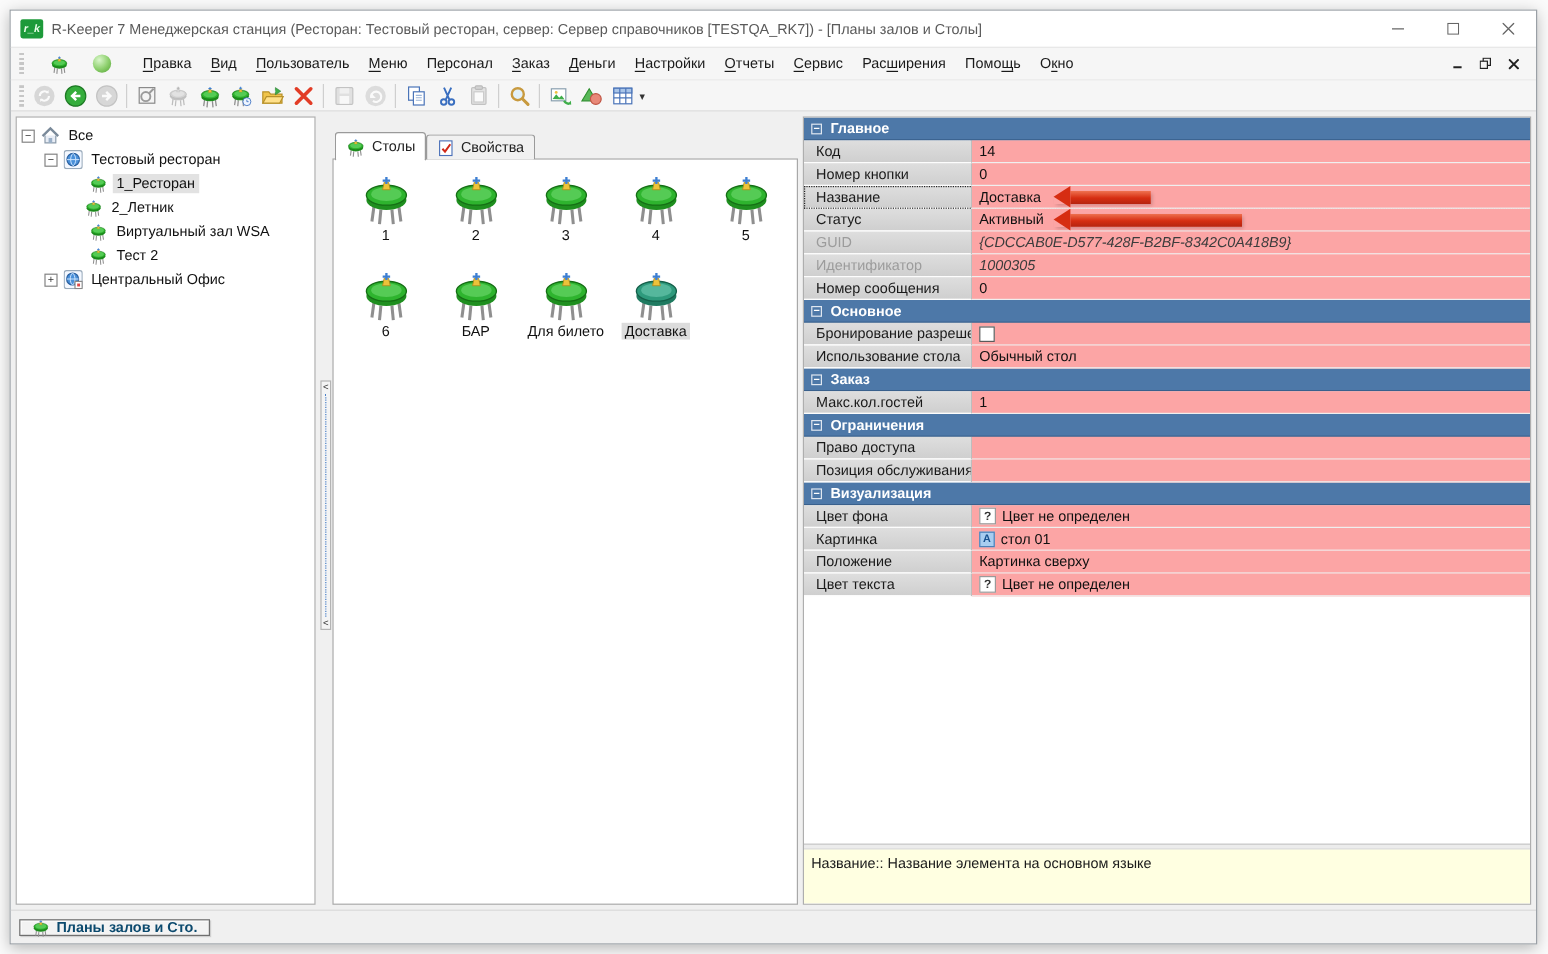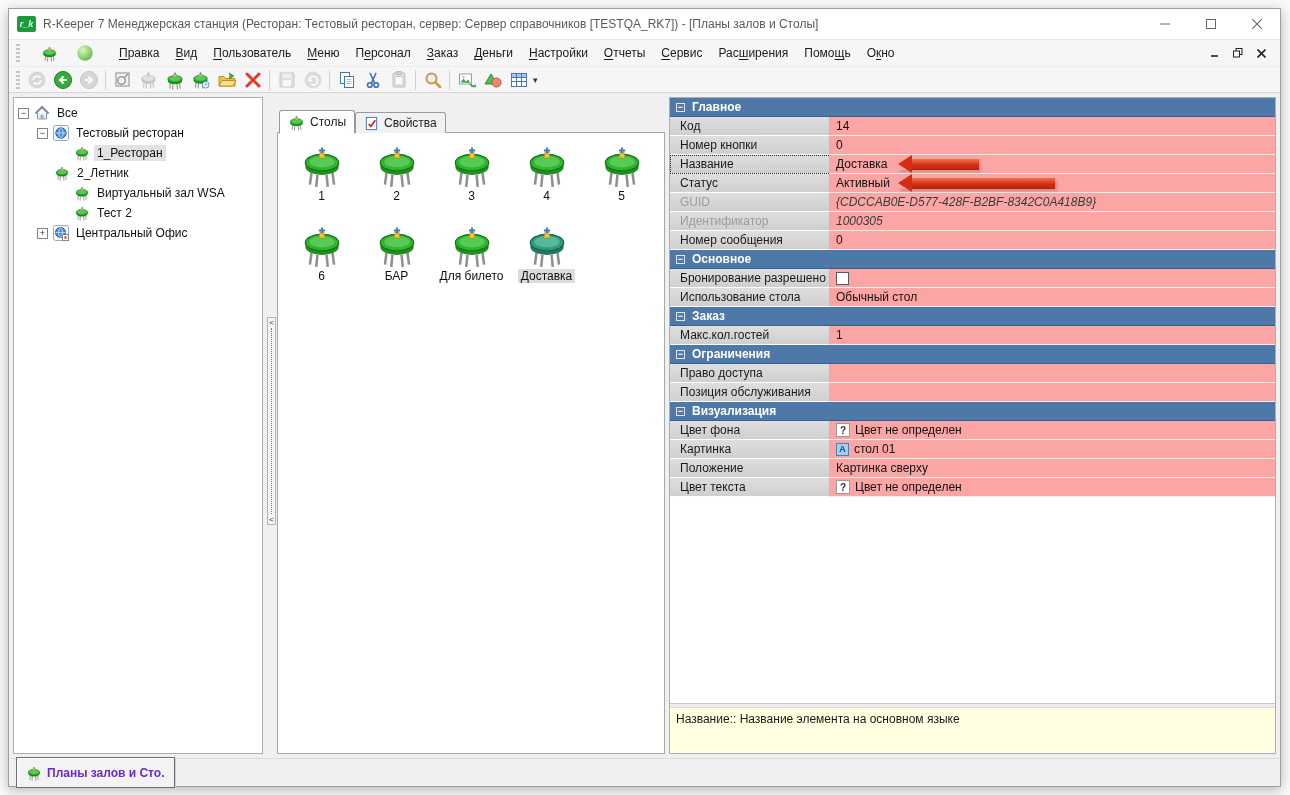--- a/index.html
+++ b/index.html
@@ -62,21 +62,21 @@
   .tcell .tname { margin-top:1px; padding:0 3px; color:#111; }
   .tcell .tname.selected { background:#dcdcdc; }
 
   
   .props-panel { position:absolute; left:660px; right:4px; top:4px; bottom:4px; background:#fff;
     border:1px solid #aeaeae; display:flex; flex-direction:column; overflow:hidden; }
   .psection { height:19px; flex:none; background:var(--header-blue,#4d78a8); color:#fff; font-weight:bold; font-size:12px;
     display:flex; align-items:center; gap:7px; padding-left:6px; border-bottom:1px solid #39608c; }
   .psection .pminus { width:9px; height:9px; border:1px solid #dfe7f0; font-size:9px; line-height:7px; text-align:center; color:#fff; flex:none; }
   .prow { display:flex; height:19px; flex:none; position:relative; }
-  .prow .plabel { width:160px; flex:none; background:linear-gradient(#dedede,#cfcfcf); border-bottom:1px solid #fdfdfd;
+  .prow .plabel { width:140px; flex:none; background:linear-gradient(#dedede,#cfcfcf); border-bottom:1px solid #fdfdfd;
     border-right:1px solid #bdbdbd; padding-left:10px; color:#1a1a1a; font-size:12px; display:flex; align-items:center;
     white-space:nowrap; overflow:hidden; }
   .prow .pvalue { flex:1; background:#fca5a5; border-bottom:1px solid #efefef; padding-left:6px; font-size:12px; color:#111;
     display:flex; align-items:center; gap:5px; position:relative; }
   .prow.selected { outline:1px dotted #222; outline-offset:-1px; z-index:2; }
   .prow.readonly .plabel { color:#9c9c9c; }
   .prow.readonly .pvalue { font-style:italic; color:#3c3c3c; }
   .pcheck { width:13px; height:13px; background:#fff; border:1px solid #5a5a5a; flex:none; }
   .qicon { width:14px; height:14px; background:#fff; border:1px solid #9a9a9a; color:#333; font-weight:bold; font-size:10px;
     display:flex; align-items:center; justify-content:center; flex:none; }
@@ -88,22 +88,22 @@
   .red-arrow::before { content:""; position:absolute; left:0; top:-4px; width:0; height:0;
     border-top:9.5px solid transparent; border-bottom:9.5px solid transparent;
     border-right:14px solid var(--arrow-red,#d62d12); }
   .props-filler { flex:1; background:#fff; }
   .hint-split { height:5px; flex:none; background:#ececec; border-top:1px solid #c8c8c8; border-bottom:1px solid #d8d8d8; }
   .hint-box { height:45px; flex:none; background:var(--hint-bg,#ffffe1); font-size:12px; color:#1a1a1a; padding:4px 6px; }
 
   
   .statusbar { position:absolute; left:0; right:0; bottom:0; height:28px; background:#f0f0f0;
     border-top:1px solid #dadada; display:flex; align-items:center; padding-left:7px; }
-  .task-btn { display:inline-flex; align-items:center; gap:5px; height:31px; padding:0 9px; background:#f3f3f3;
-    border:1px solid #6f6f6f; box-shadow:inset 1px 1px 0 #fff, 1px 1px 0 #cfcfcf; font-size:12px; font-weight:bold; color:#6d28d9; }
+  .task-btn { display:inline-flex; align-items:center; gap:5px; height:14px; padding:0 9px; background:#f3f3f3;
+    border:1px solid #6f6f6f; box-shadow:inset 1px 1px 0 #fff, 1px 1px 0 #cfcfcf; font-size:12px; font-weight:bold; color:#0c4a6e; }
 </style>
 </head>
 <body>
 
 <div class="window">
 
   <div class="titlebar">
     <div class="app-badge">r_k</div>
     <div class="title">R-Keeper 7 Менеджерская станция (Ресторан: Тестовый ресторан, сервер: Сервер справочников [TESTQA_RK7]) - [Планы залов и Столы]</div>
     <div class="win-controls">
@@ -390,21 +390,21 @@
     <ellipse cx="20" cy="21.5" rx="14.5" ry="7.2" fill="#1f8f1f"></ellipse>
     <ellipse cx="20" cy="18" rx="14.5" ry="7.2" fill="#2eb42e" stroke="#156f15"></ellipse>
     <ellipse cx="20" cy="17.2" rx="11" ry="5" fill="#55cb55"></ellipse>
     <path d="M18.4 8.6L21.6 8.6L22.8 14L17.2 14Z" fill="#edc23a" stroke="#b08a18" stroke-width="0.6"></path>
     <path d="M17.3 7.4h5.4M20 4.8v5" stroke="#3d7fd2" stroke-width="1.7" fill="none"></path>
 
   </svg>
           </span>
           <span class="tlabel selected">1_Ресторан</span>
         </div>
-        <div class="titem" style="padding-left: 22px;">
+        <div class="titem" style="padding-left: 22px; margin-left: 16px;">
           <span class="tspacer"></span>
           <span class="ticon">
             <svg width="16" height="16" viewBox="0 0 40 40">
     <g stroke="#8f8f8f" stroke-width="2.2" fill="none">
                 <path d="M11 26L9.5 37"></path>
                 <path d="M29 26L30.5 37"></path>
                 <path d="M16 28.5L15 39"></path>
                 <path d="M24 28.5L25 39"></path>
               </g>
     <ellipse cx="20" cy="21.5" rx="14.5" ry="7.2" fill="#1f8f1f"></ellipse>

